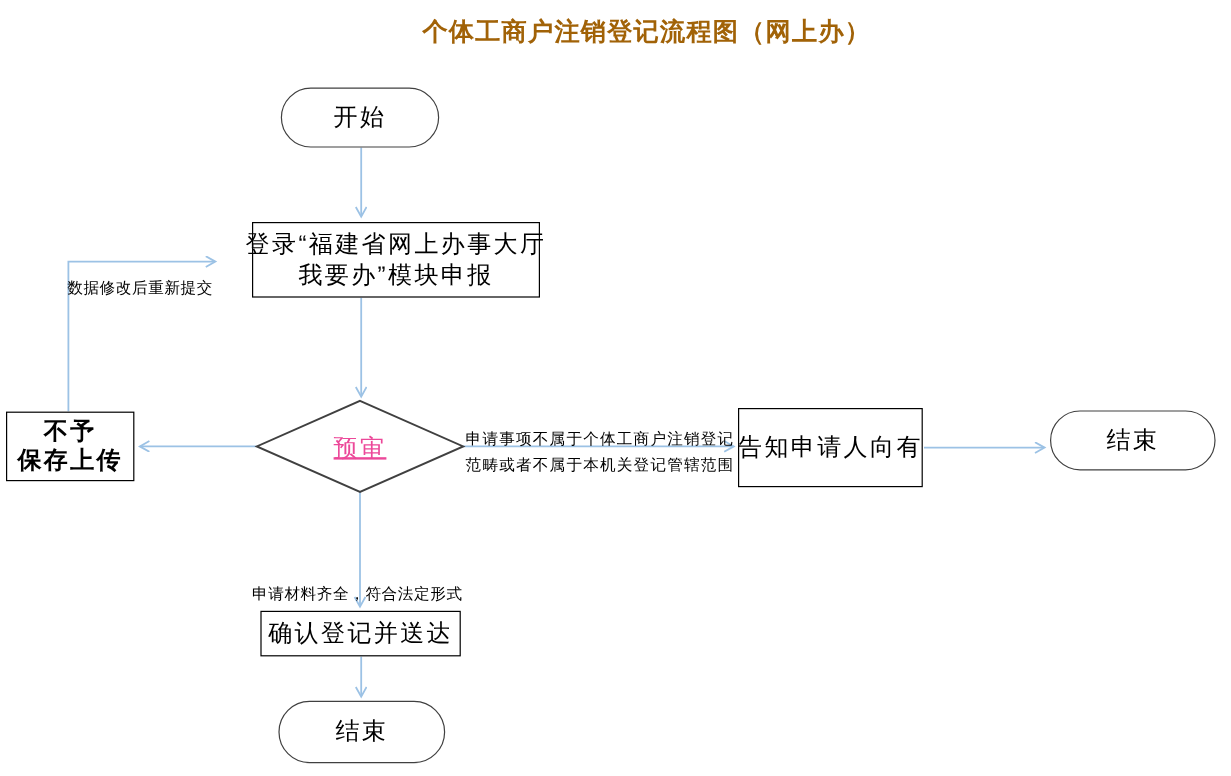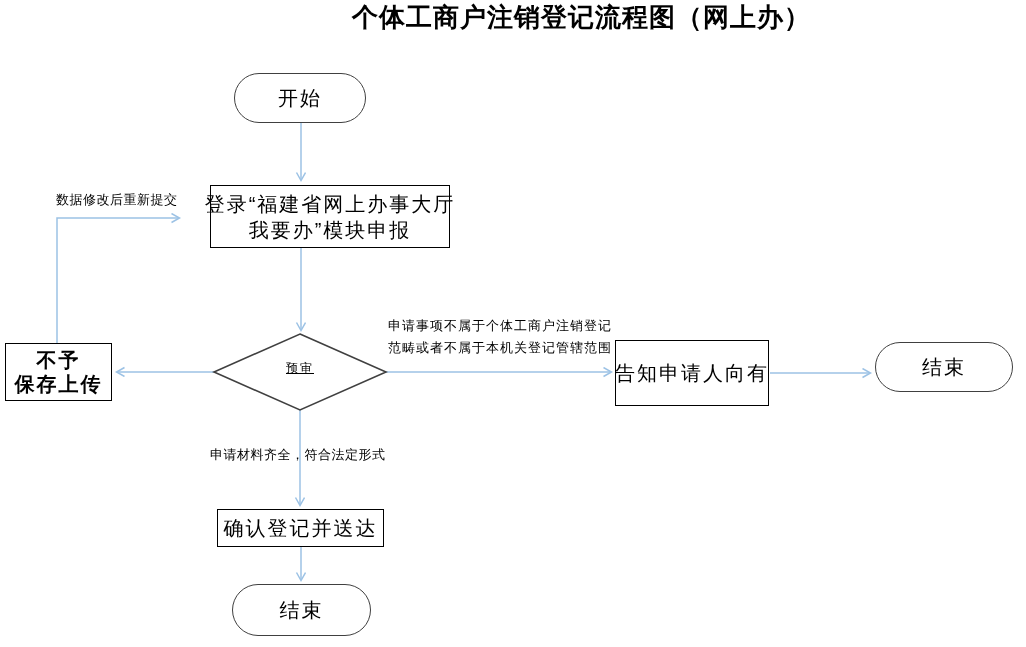--- a/index.html
+++ b/index.html
@@ -17,25 +17,25 @@
   }
   #connector-layer {
     position: absolute;
     left: 0; top: 0;
     width: 1026px; height: 647px;
     pointer-events: none;
   }
   .page-title {
     position: absolute;
     left: 352px;
-    top: 0;
-    font-size: 26px;
+    top: 12px;
+    font-size: 21px;
     font-weight: bold;
     letter-spacing: 1px;
-    color: #000000;
+    color: #a16207;
     white-space: nowrap;
   }
   .node {
     position: absolute;
     box-sizing: border-box;
     display: flex;
     flex-direction: column;
     align-items: center;
     justify-content: center;
     background: #ffffff;
@@ -52,32 +52,33 @@
   }
   .process {
     border: 1.8px solid #000000;
   }
   .decision-label {
     position: absolute;
     left: 258px;
     top: 360px;
     width: 84px;
     text-align: center;
-    font-size: 12px;
+    font-size: 20px;
     letter-spacing: 2px;
-    color: #000000;
+    color: #ec4899;
     text-decoration: underline;
   }
   .edge-label {
     position: absolute;
     font-size: 13px;
     letter-spacing: 0.5px;
     color: #000;
     white-space: nowrap;
     line-height: 22px;
+    margin-top: 40px;
   }
   .edge-label.centered { text-align: center; }
 </style>
 </head>
 <body>
 
 <div id="canvas">
 
   <svg id="connector-layer" viewBox="0 0 1026 647" xmlns="http://www.w3.org/2000/svg">
     <defs>

